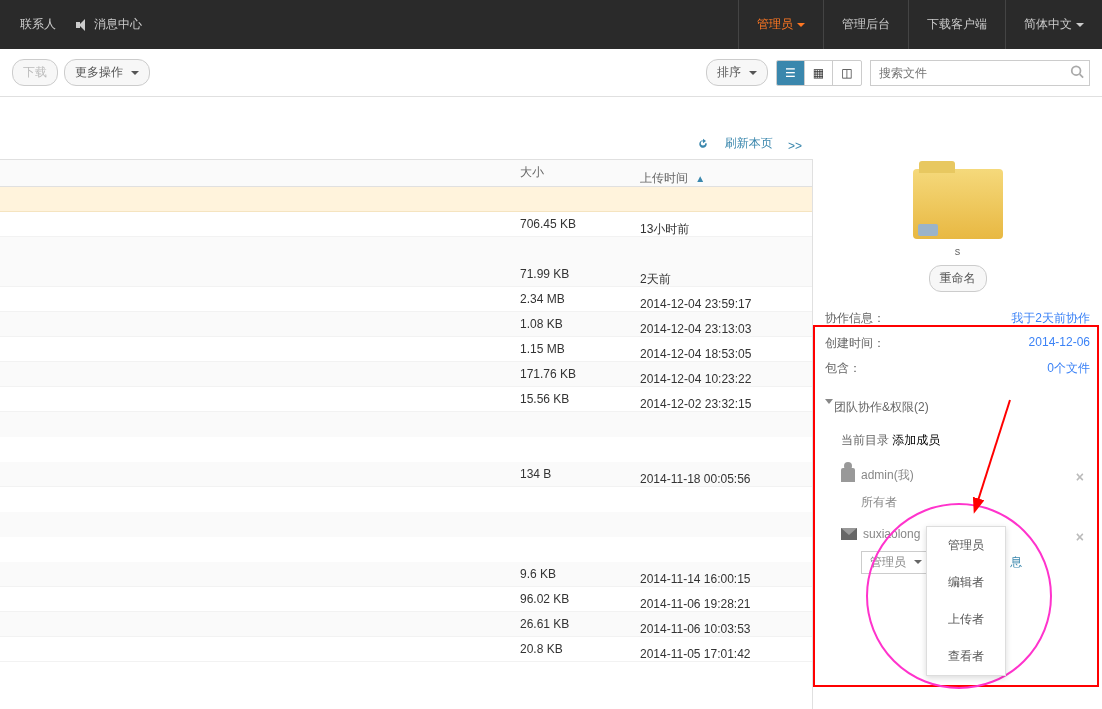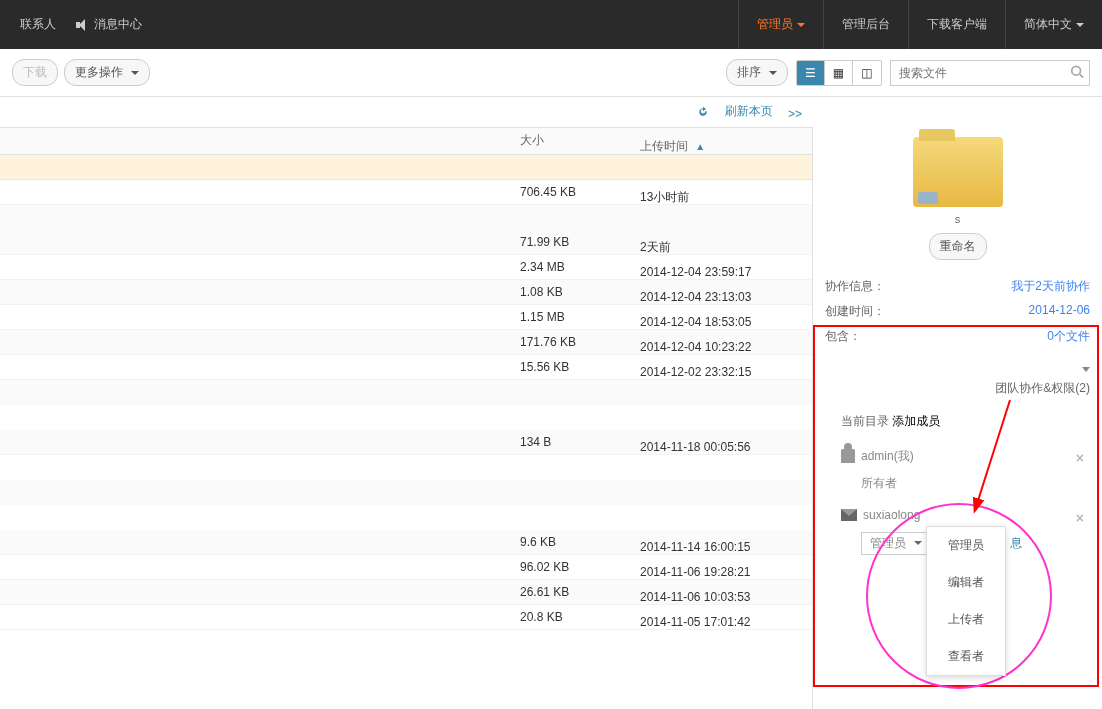--- a/index.html
+++ b/index.html
@@ -17,26 +17,26 @@
     
     .toolbar { height: 48px; background: #fff; border-bottom: 1px solid #e0e0e0; display: flex; align-items: center; padding: 0 12px; gap: 6px; }
     .btn { border: 1px solid #ccc; background: #f7f7f7; padding: 4px 10px; cursor: pointer; border-radius: 12px; font-size: 12px; color: #555; display: inline-flex; align-items: center; gap: 4px; }
     .btn.disabled { color: #bbb; cursor: default; }
     .toolbar-right { margin-left: auto; display: flex; align-items: center; gap: 8px; }
     .view-switch { display: flex; border: 1px solid #ccc; border-radius: 2px; overflow: hidden; }
     .view-switch .vs-item { width: 28px; height: 24px; display: flex; align-items: center; justify-content: center; cursor: pointer; border-right: 1px solid #ccc; }
     .view-switch .vs-item:last-child { border-right: none; }
     .view-switch .vs-item.active { background: #3a87ad; color: #fff; }
     .search-box { position: relative; }
-    .search-box input { border: 1px solid #ccc; padding: 4px 32px 4px 8px; width: 200px; height: 26px; font-size: 12px; }
+    .search-box input { border: 1px solid #ccc; padding: 4px 32px 4px 8px; width: 220px; height: 26px; font-size: 12px; }
     .search-box .search-icon { position: absolute; right: 6px; top: 50%; transform: translateY(-50%); color: #aaa; }
     
     
     .refresh-bar { padding: 6px 0; text-align: right; padding-right: 300px; }
-    .refresh-link { color: #3a87ad; cursor: pointer; display: inline-flex; align-items: center; gap: 16px; }
+    .refresh-link { color: #3a87ad; cursor: pointer; display: inline-flex; align-items: center; gap: 16px; margin-top: 32px; }
     .more-link { color: #3a87ad; margin-left: 12px; cursor: pointer; }
     
     
     .main { display: flex; height: calc(100% - 110px); }
     .file-area { flex: 1; min-width: 0; }
     .side-panel { width: 290px; border-left: 1px solid #e0e0e0; padding: 10px 12px; overflow: visible; position: relative; }
     
     
     .table-header { display: flex; background: #fafafa; border-top: 1px solid #e0e0e0; border-bottom: 1px solid #e0e0e0; height: 28px; align-items: center; color: #666; }
     .col-size { width: 120px; padding-left: 8px; }
@@ -55,21 +55,21 @@
     .folder-icon-lg::before { content: ""; position: absolute; top: -8px; left: 6px; width: 36px; height: 12px; background: #e8c860; border-radius: 3px 3px 0 0; }
     .folder-icon-lg::after { content: ""; position: absolute; bottom: 3px; left: 5px; width: 20px; height: 12px; background: #9bb3c9; border-radius: 2px; }
     .folder-name { margin-top: 6px; color: #666; font-size: 11px; }
     .rename-btn-wrap { text-align: center; margin: 8px 0 14px; }
     
     .info-row { display: flex; justify-content: space-between; padding: 4px 0; color: #666; }
     .info-label { }
     .info-value { color: #3b82f6; }
     
     .team-section { margin-top: 12px; }
-    .team-header { color: #666; padding: 6px 0; cursor: pointer; display: flex; align-items: flex-end; gap: 8px; flex-direction: column; }
+    .team-header { color: #666; padding: 6px 0; cursor: pointer; display: flex; align-items: flex-start; gap: 1px; }
     .triangle { width: 0; height: 0; border-left: 4px solid transparent; border-right: 4px solid transparent; border-top: 5px solid #888; }
     .add-member-row { padding: 10px 0 10px 16px; color: #666; }
     .add-member-link { color: #000000; cursor: pointer; text-align: center; }
     
     .member { padding: 8px 0 8px 16px; position: relative; }
     .member-top { display: flex; align-items: center; gap: 6px; color: #888; }
     .member-role { margin-top: 10px; margin-left: 20px; color: #888; }
     .member-remove { position: absolute; right: 6px; top: 10px; color: #bbb; cursor: pointer; font-size: 14px; font-weight: bold; }
     .role-select { display: inline-flex; align-items: center; gap: 4px; cursor: pointer; border: 1px solid #ccc; padding: 2px 4px 2px 8px; background: #fff; }
     .role-select .caret-down { border-top-color: #666; }

